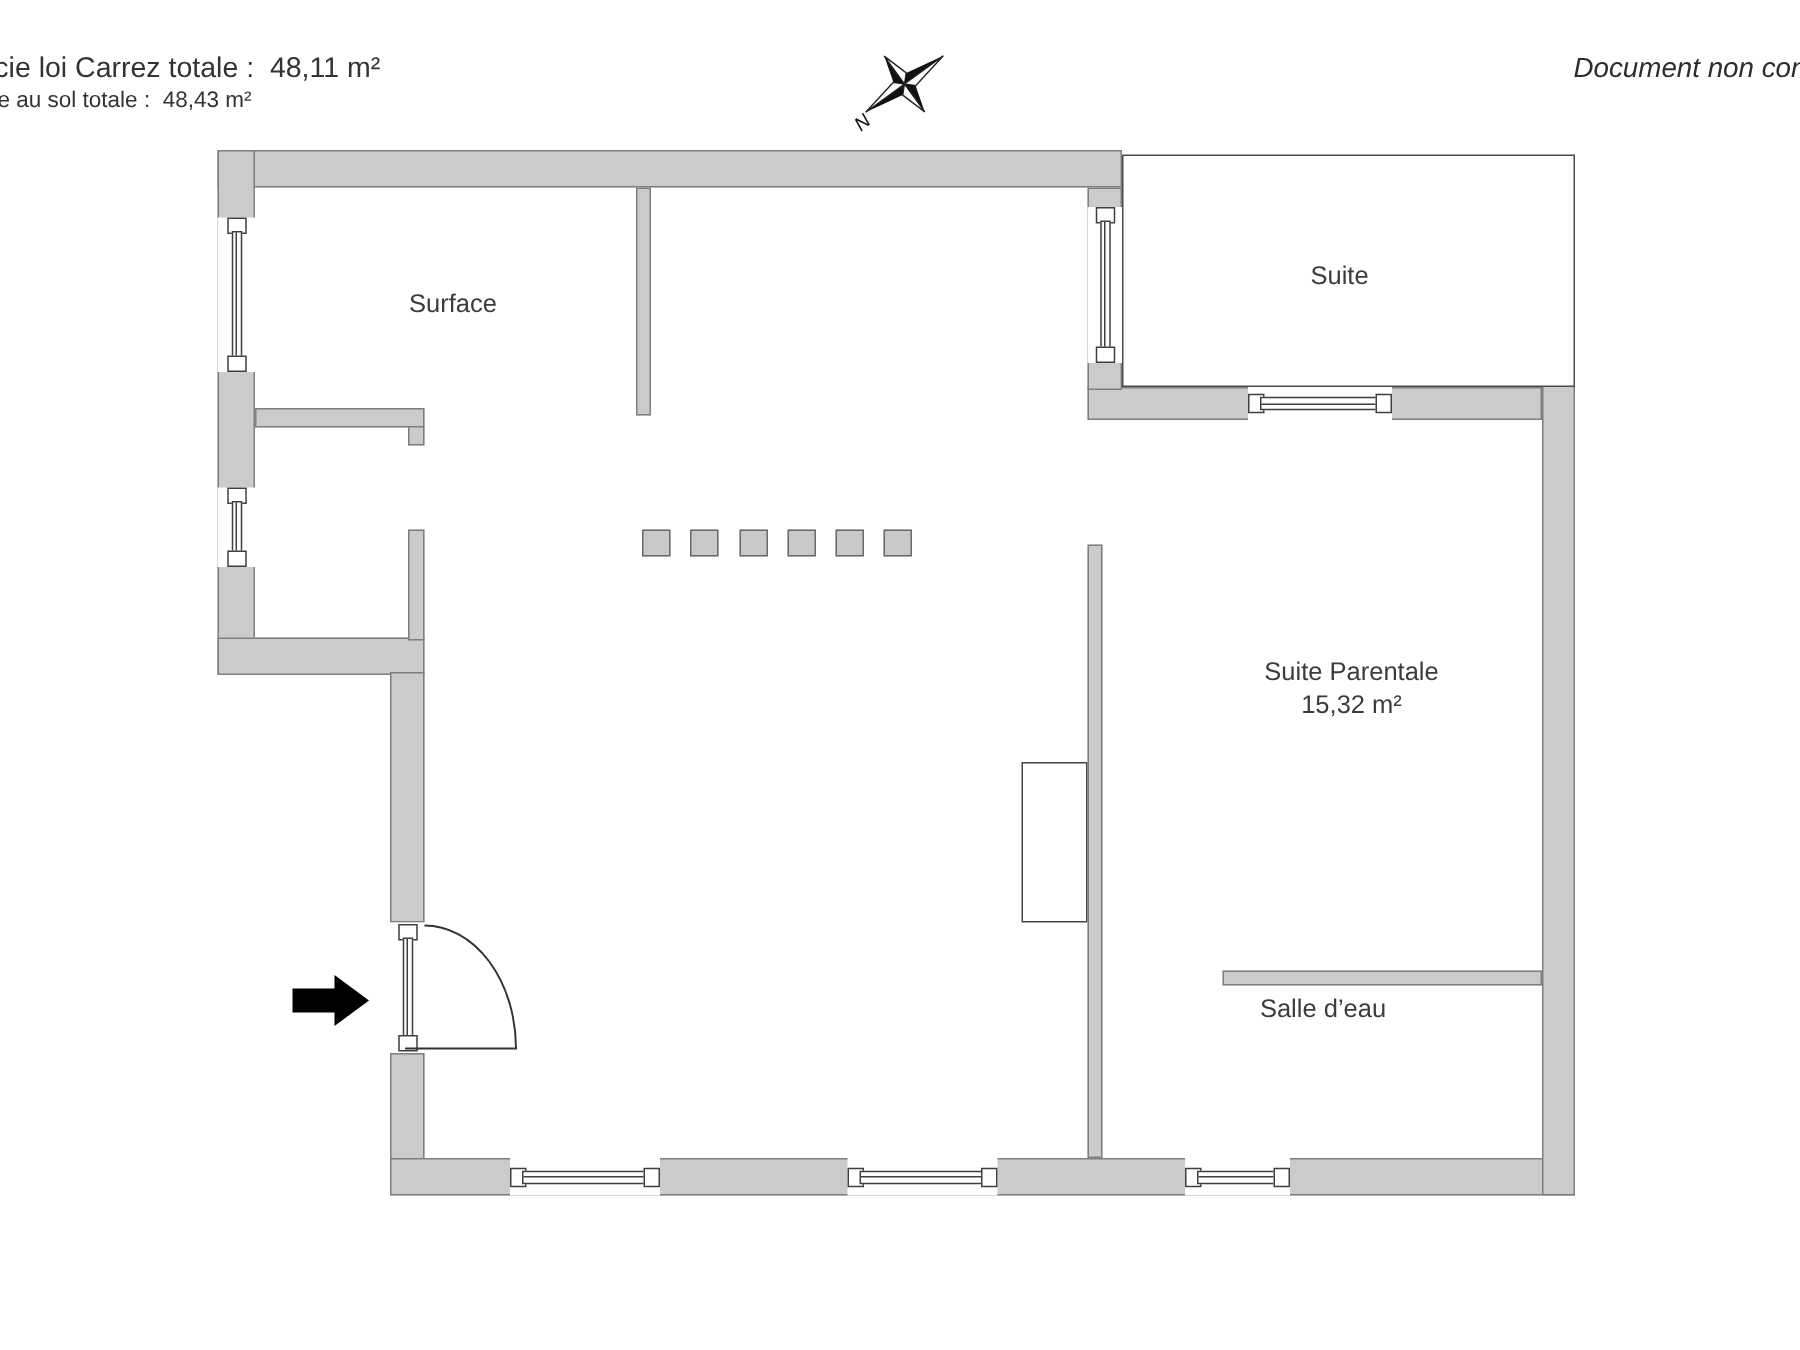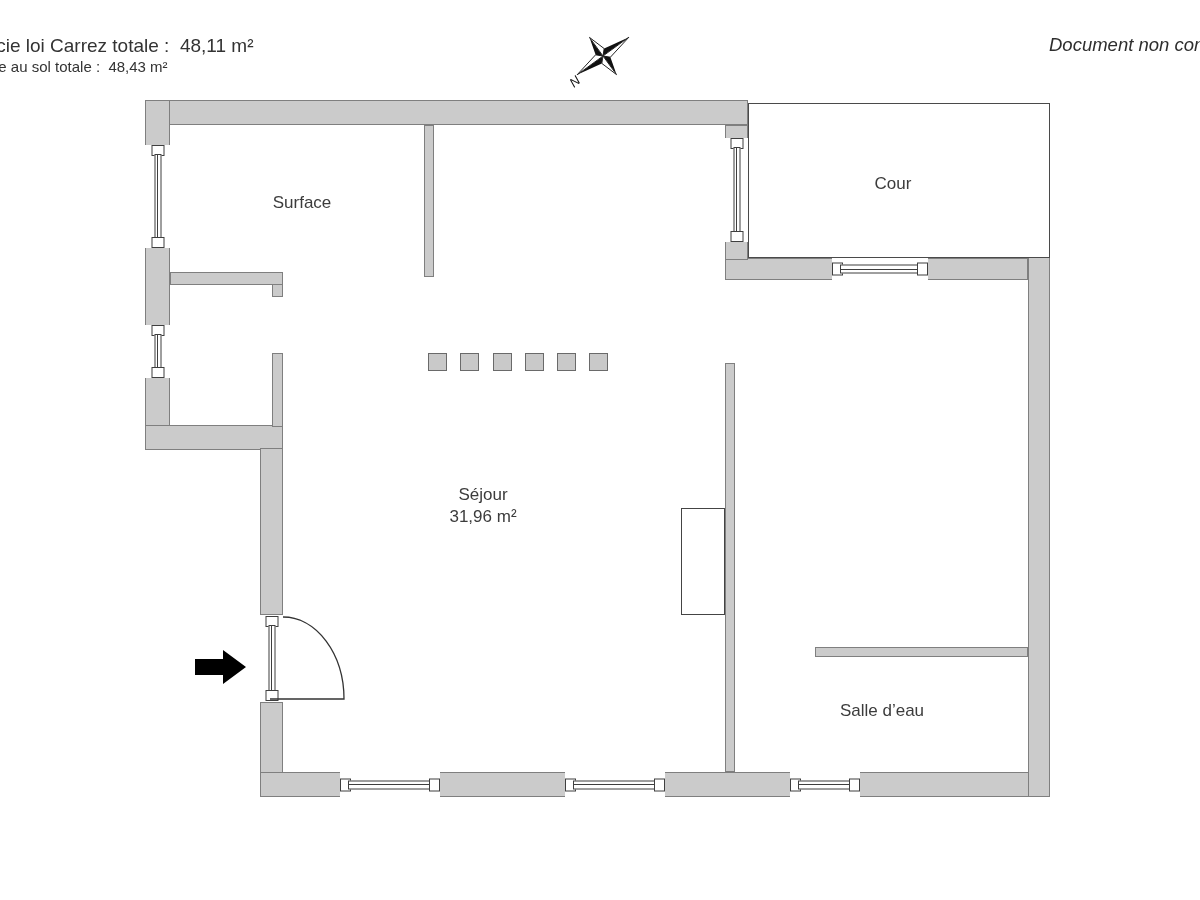--- a/index.html
+++ b/index.html
@@ -145,27 +145,27 @@
   <div class="post" style="left:557px;"></div>
   <div class="post" style="left:589px;"></div>
 
   <div class="panel" style="left:681px; top:508px; width:44px; height:107px;"></div>
 
   <div class="label t17" style="left:230px; top:192px; width:144px;">
     <div>Surface</div>
   </div>
 
 
-  <div class="label t17" style="left:410px; top:484px; width:146px;">
-    <div>Séjour</div>
-    <div>31,96 m²</div>
+
+  <div class="label t17" style="left:820px; top:173px; width:146px;">
+    <div>Suite</div>
   </div>
 
-  <div class="label t17" style="left:820px; top:173px; width:146px;">
-    <div>Cour</div>
+  <div class="label t17" style="left:820px; top:437px; width:162px;">
+    <div>Suite Parentale</div>
+    <div>15,32 m²</div>
   </div>
 
-
-  <div class="label t17" style="left:810px; top:700px; width:144px;">
+  <div class="label t17" style="left:810px; top:662px; width:144px;">
     <div>Salle d’eau</div>
   </div>
 
 </div>
 
 </body></html>

